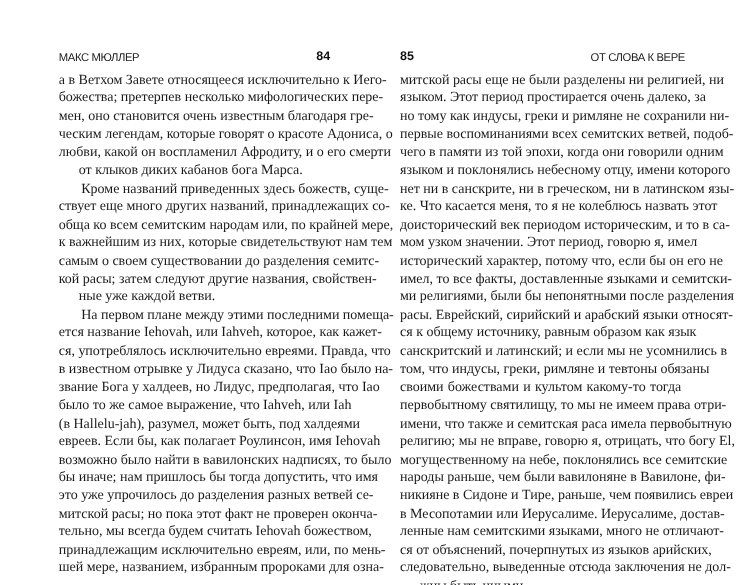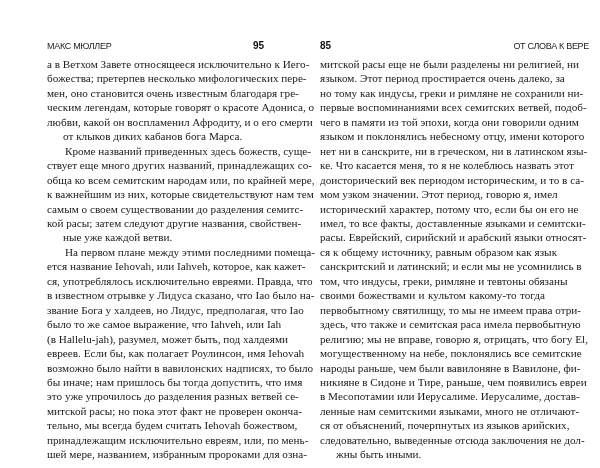--- a/index.html
+++ b/index.html
@@ -1,38 +1,38 @@
 <!DOCTYPE html>
 <html><head>
 <meta charset="utf-8">
 <style>
   html, body { margin:0; padding:0; }
   body { width:600px; height:468px; background:#ffffff; position:relative; overflow:hidden; font-family:"Liberation Serif", serif; color:#1a1a1a; }
-  .page { position:absolute; top:0; height:344px;padding-left:41px; }
+  .page { position:absolute; top:0; height:344px; }
   #left-page { left:0; width:300px; }
   #right-page { left:300px; width:300px; }
   .running-head { position:absolute; top:41px; font-family:"Liberation Sans", sans-serif; font-size:9px; letter-spacing:-0.3px; color:#222; }
   .page-num { position:absolute; top:40px; font-family:"Liberation Sans", sans-serif; font-weight:bold; font-size:10px; color:#111; }
   .body-text { position:absolute; top:57px; font-size:11.2px; line-height:14.45px; text-align:justify; }
   #left-page .running-head { left:47px; }
   #left-page .page-num { left:253px; }
   #left-page .body-text { left:47px; width:218px; }
   #right-page .page-num { left:20px; }
   #right-page .running-head { right:52px; }
   #right-page .body-text { left:20px; width:225px; }
   .line { display:block; white-space:nowrap; text-align-last:justify; text-align:justify; }
   .line.last { text-align-last:left;margin-left:16px; }
   .indent { text-indent:18px; }
 </style>
 </head>
 <body>
 
 <div class="page" id="left-page">
   <div class="running-head">МАКС МЮЛЛЕР</div>
-  <div class="page-num">95</div>
+  <div class="page-num">84</div>
   <div class="body-text">
       <span class="line">а в Ветхом Завете относящееся исключительно к Иего-</span>
       <span class="line">божества; претерпев несколько мифологических пере-</span>
       <span class="line">мен, оно становится очень известным благодаря гре-</span>
       <span class="line">ческим легендам, которые говорят о красоте Адониса, о</span>
       <span class="line">любви, какой он воспламенил Афродиту, и о его смерти</span>
       <span class="line last">от клыков диких кабанов бога Марса.</span>
       <span class="line indent">Кроме названий приведенных здесь божеств, суще-</span>
       <span class="line">ствует еще много других названий, принадлежащих со-</span>
       <span class="line">обща ко всем семитским народам или, по крайней мере,</span>
@@ -67,27 +67,28 @@
       <span class="line">но тому как индусы, греки и римляне не сохранили ни-</span>
       <span class="line">первые воспоминаниями всех семитских ветвей, подоб-</span>
       <span class="line">чего в памяти из той эпохи, когда они говорили одним</span>
       <span class="line">языком и поклонялись небесному отцу, имени которого</span>
       <span class="line">нет ни в санскрите, ни в греческом, ни в латинском язы-</span>
       <span class="line">ке. Что касается меня, то я не колеблюсь назвать этот</span>
       <span class="line">доисторический век периодом историческим, и то в са-</span>
       <span class="line">мом узком значении. Этот период, говорю я, имел</span>
       <span class="line">исторический характер, потому что, если бы он его не</span>
       <span class="line">имел, то все факты, доставленные языками и семитски-</span>
+      <span class="line">ми религиями, были бы непонятными после разделения</span>
       <span class="line">расы. Еврейский, сирийский и арабский языки относят-</span>
       <span class="line">ся к общему источнику, равным образом как язык</span>
       <span class="line">санскритский и латинский; и если мы не усомнились в</span>
       <span class="line">том, что индусы, греки, римляне и тевтоны обязаны</span>
       <span class="line">своими божествами и культом какому-то тогда</span>
       <span class="line">первобытному святилищу, то мы не имеем права отри-</span>
-      <span class="line">здесь, что также и семитская раса имела первобытную</span>
+      <span class="line">имени, что также и семитская раса имела первобытную</span>
       <span class="line">религию; мы не вправе, говорю я, отрицать, что богу El,</span>
       <span class="line">могущественному на небе, поклонялись все семитские</span>
       <span class="line">народы раньше, чем были вавилоняне в Вавилоне, фи-</span>
       <span class="line">никияне в Сидоне и Тире, раньше, чем появились евреи</span>
       <span class="line">в Месопотамии или Иерусалиме. Иерусалиме, достав-</span>
       <span class="line">ленные нам семитскими языками, много не отличают-</span>
       <span class="line">ся от объяснений, почерпнутых из языков арийских,</span>
       <span class="line">следовательно, выведенные отсюда заключения не дол-</span>
       <span class="line last">жны быть иными.</span>
     </div>

